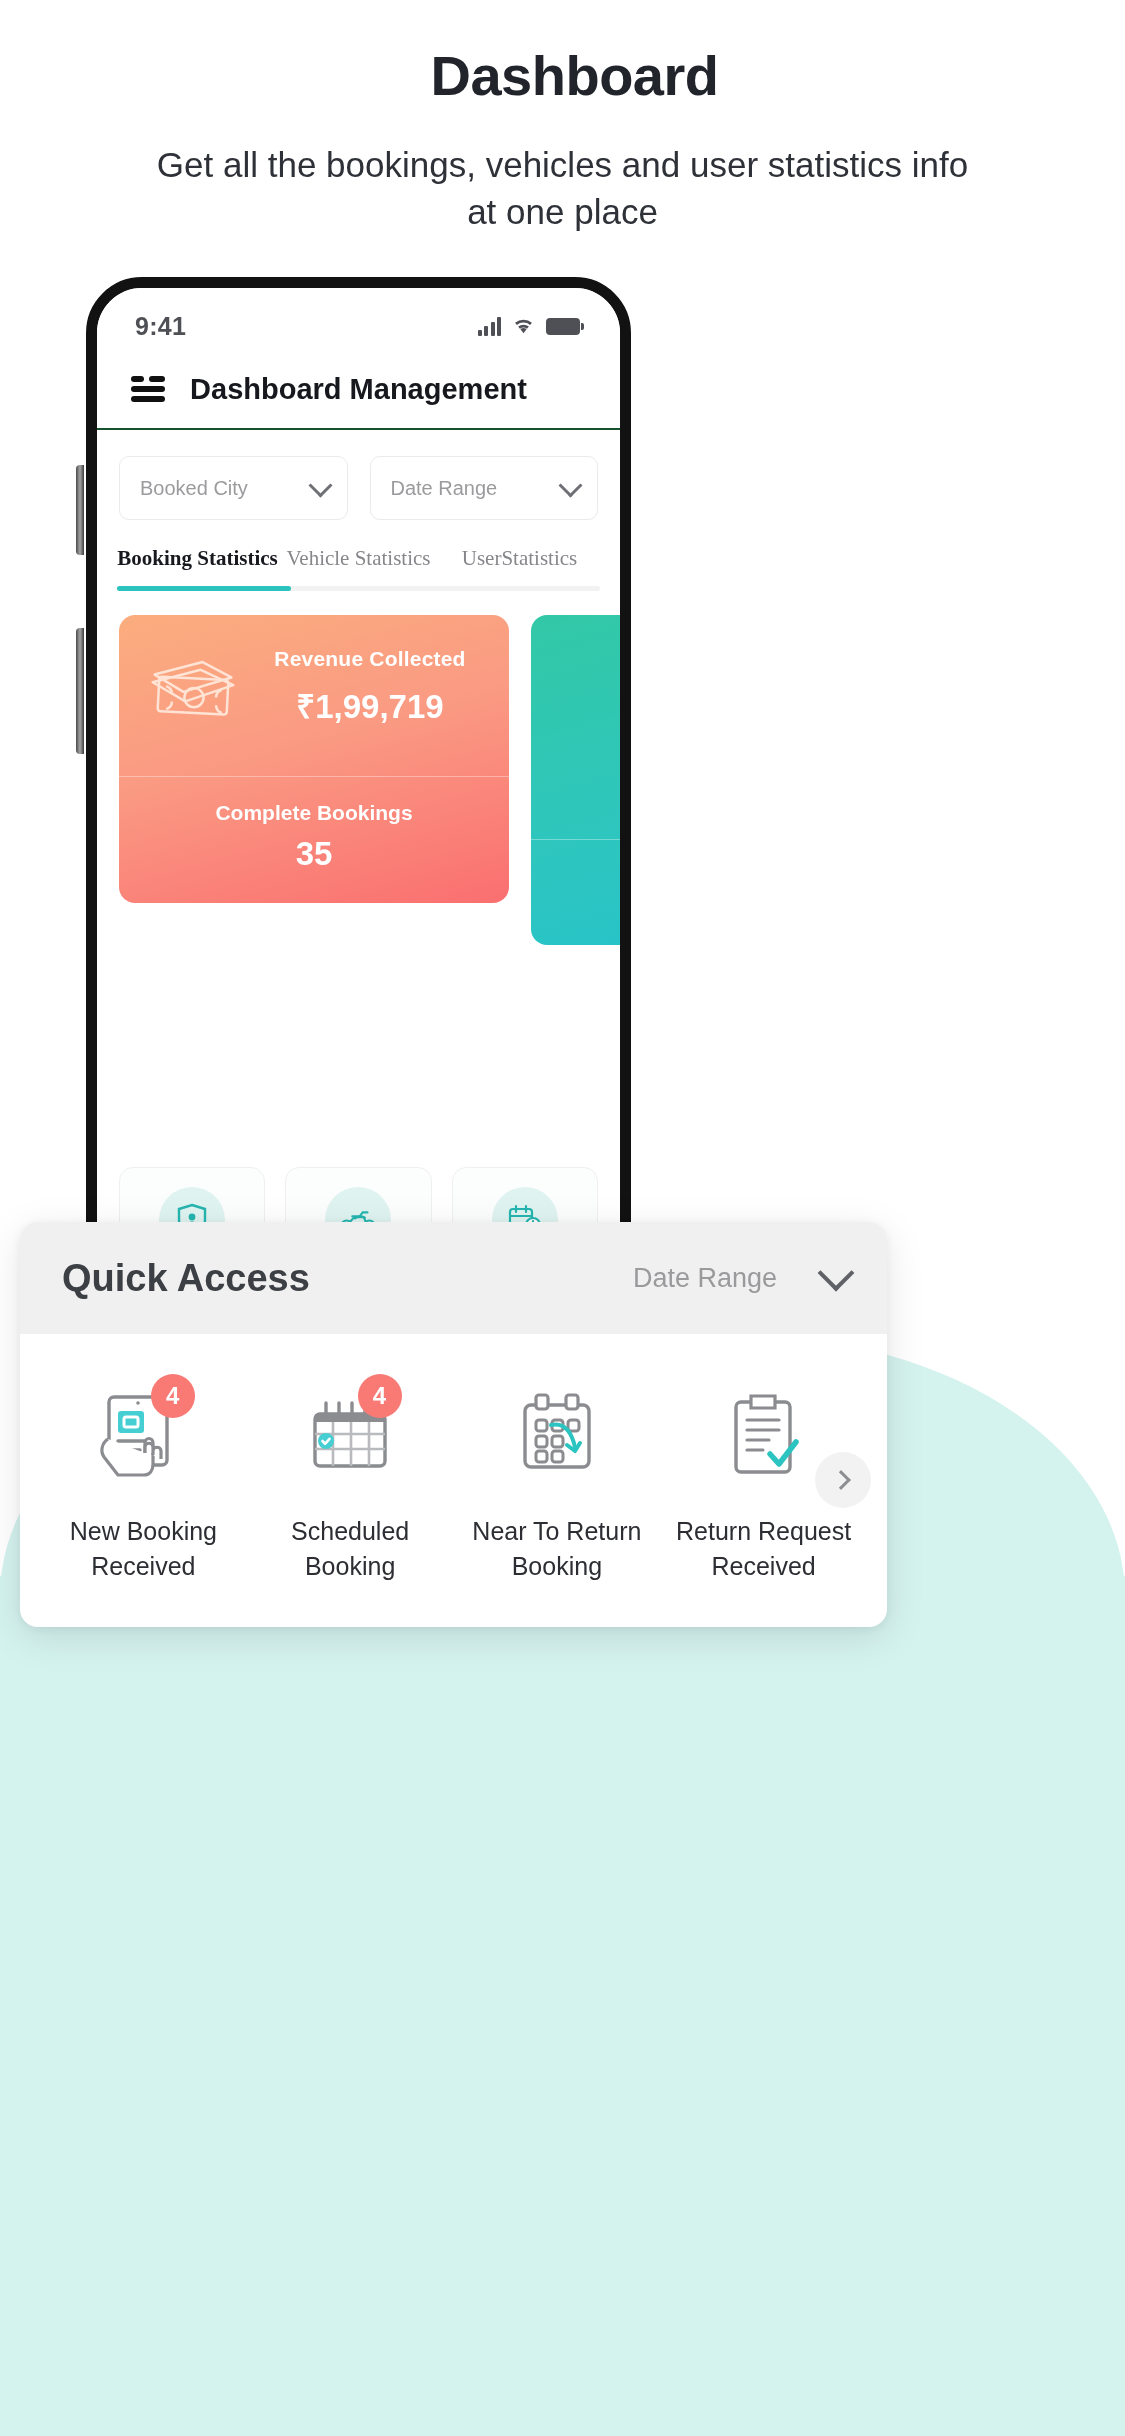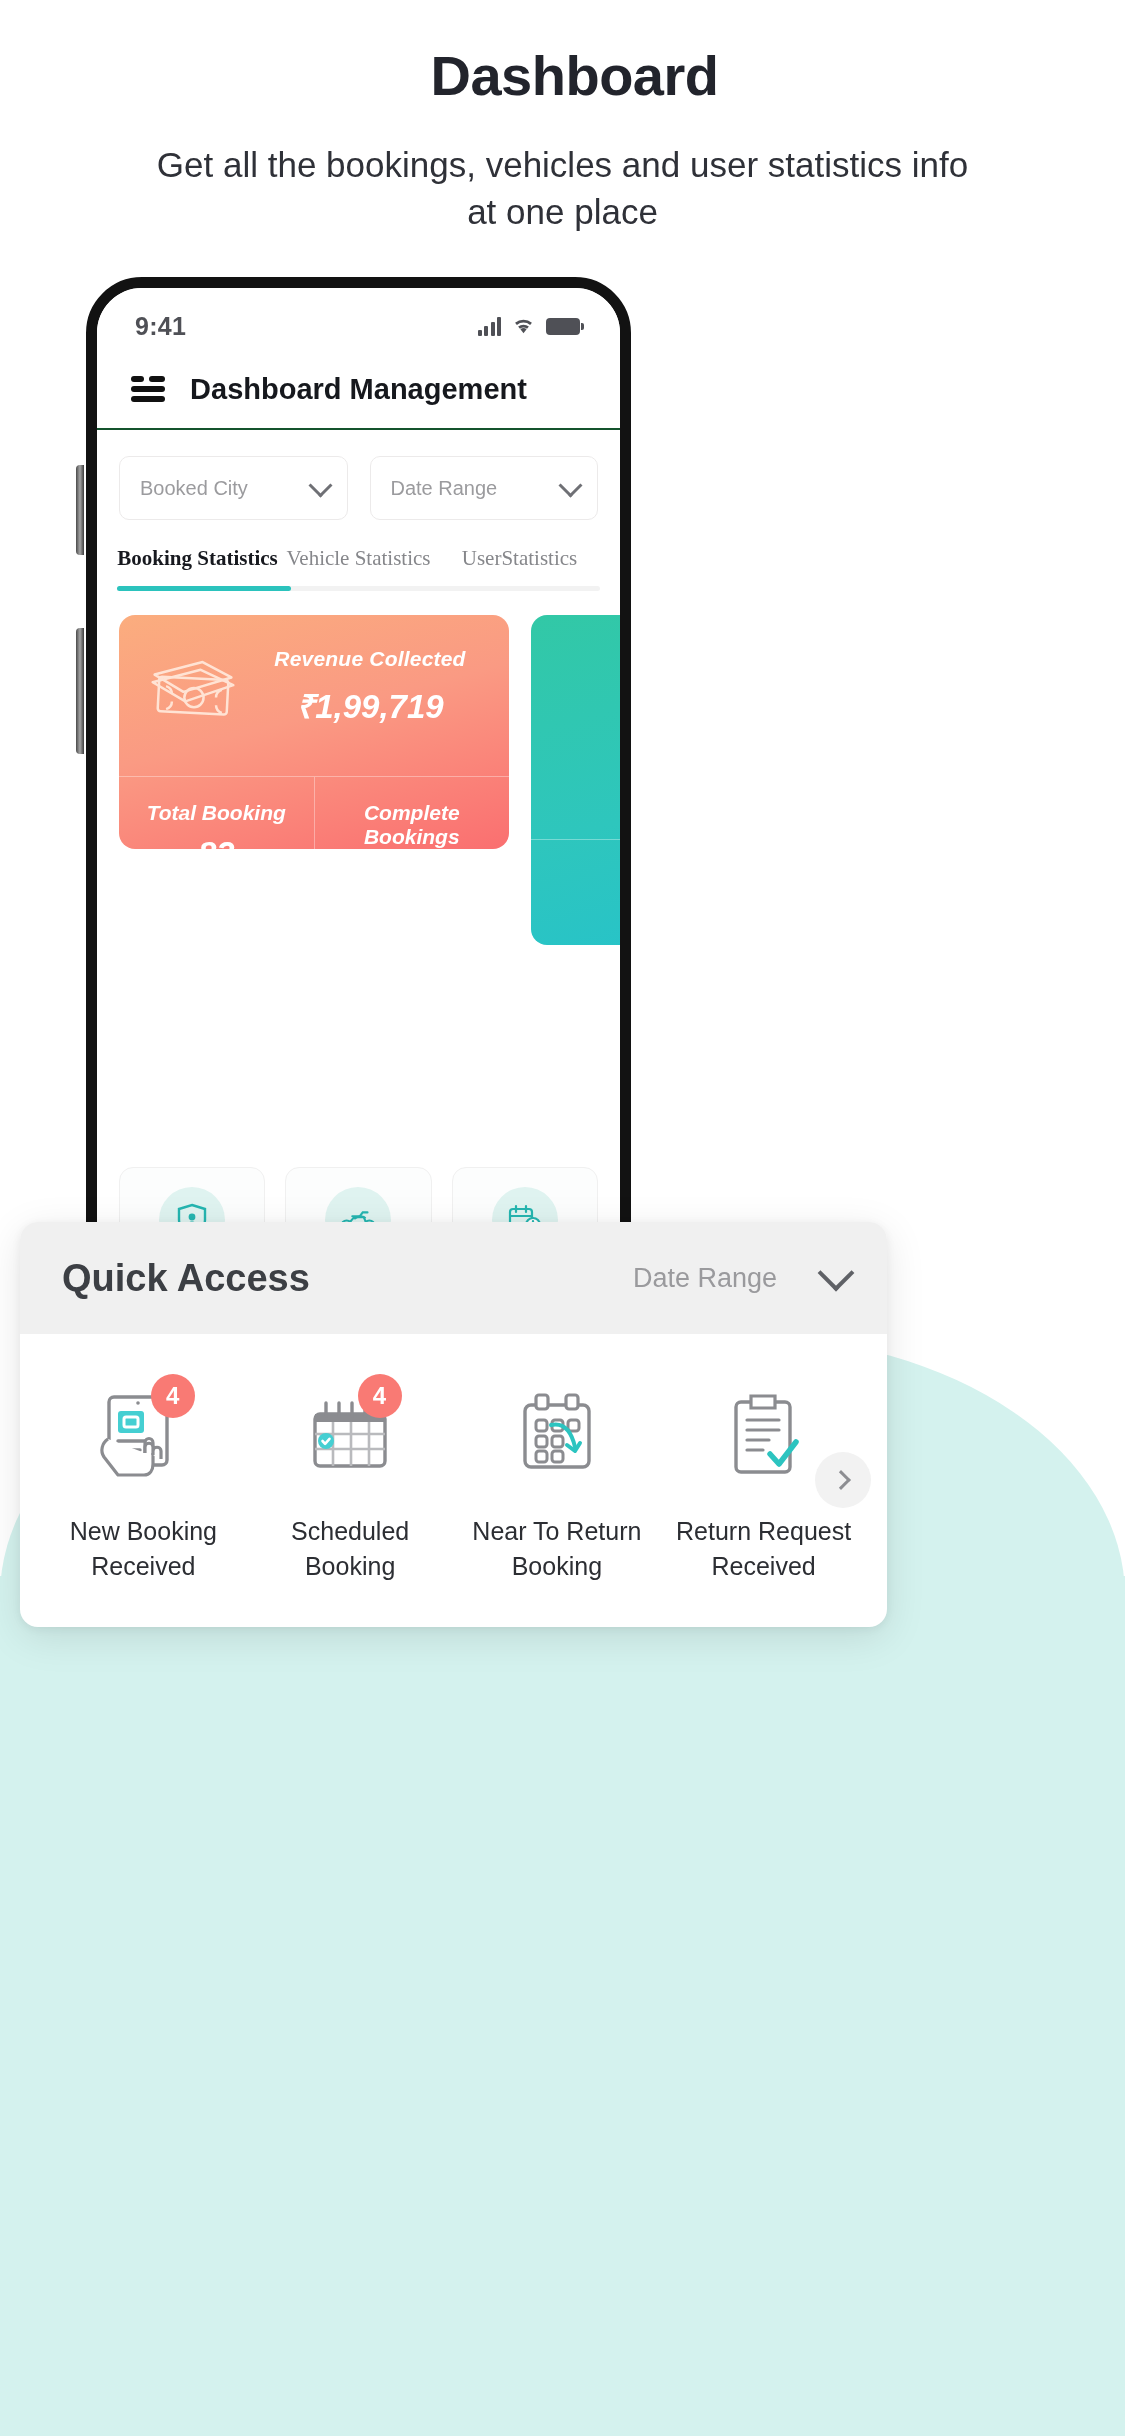--- a/index.html
+++ b/index.html
@@ -102,23 +102,22 @@
 
   .tabs { display:flex; padding: 0 20px; margin-top: 26px; position:relative;font-family:Liberation Serif, serif; }
   .tab { flex:1; text-align:center; font-size:21px; color:#86878b; padding-bottom:20px; }
   .tab.active { color:#17191f; font-weight:700; }
   .tabs-underline { position:absolute; bottom:0; left:20px; right:20px; height:5px; background:#f2f2f2; border-radius:3px;}
   .tabs-underline i { position:absolute; left:0; top:0; height:5px; width:36%; background:#2bc3bd; border-radius:3px;}
 
   .cards-row { display:flex; gap:22px; padding: 24px 22px 0 22px; }
   .stat-card { border-radius:16px; padding: 26px 0 0 0; color:#fff; flex: 0 0 auto; overflow:hidden;}
   .card-orange {
-    width: 390px; height: 234px;
+    width: 390px; height: 288px;
     background: linear-gradient(165deg, #fbad7e 0%, #fa9a83 45%, #fa6f70 100%);
-    font-style: italic;
   }
   .card-teal {
     width: 330px; height: 330px;
     background: linear-gradient(165deg, #32c8a6 0%, #2ec6bd 55%, #25c2cc 100%);
   }
   .co-top { display:flex; align-items:center; gap:16px; padding: 6px 26px 0 26px; }
   .money-icon { width:96px; height:70px; flex:0 0 auto; }
   .co-labels { flex:1; text-align:center; }
   .co-title { font-size:21px; font-weight:700; letter-spacing:0.2px;}
   .co-amount { font-size:33px; font-weight:700; margin-top:12px;}
@@ -255,24 +254,20 @@
               <circle cx="51" cy="46" r="10"></circle>
             </g>
           </svg>
           <div class="co-labels">
             <div class="co-title">Revenue Collected</div>
             <div class="co-amount">₹1,99,719</div>
           </div>
         </div>
         <div class="co-split">
           <div class="co-cell">
-            <div class="l">Total Booking</div>
-            <div class="v">83</div>
-          </div>
-          <div class="co-cell">
             <div class="l">Complete Bookings</div>
             <div class="v">35</div>
           </div>
         </div>
       </div>
 
       <div class="stat-card card-teal">
         <div class="ct-body">
           <div class="ct-title">Total Vehicle</div>
           <div class="ct-value">4</div>

